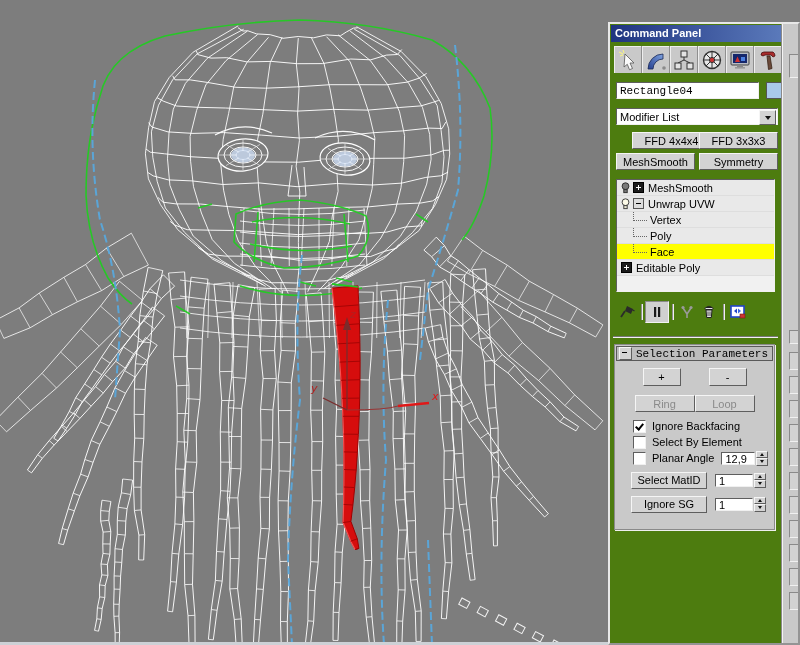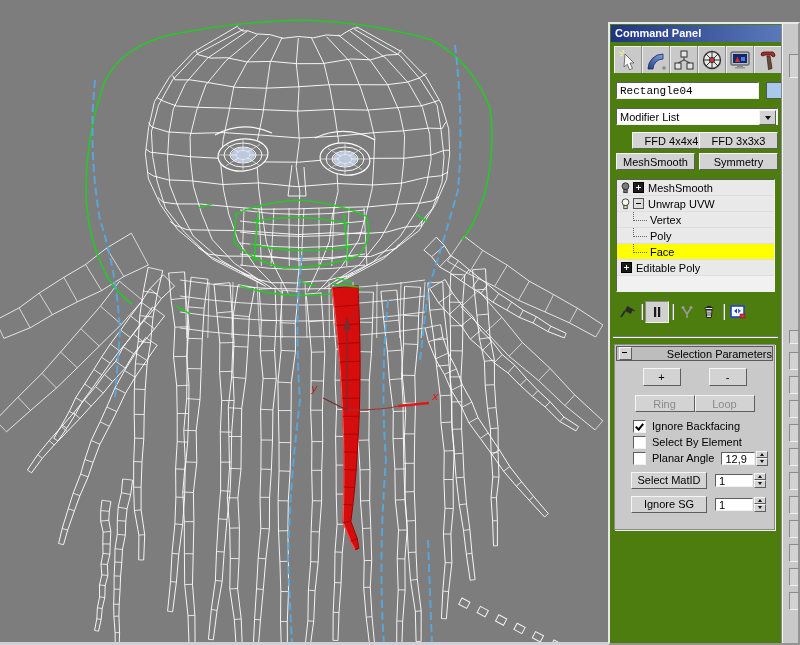--- a/index.html
+++ b/index.html
@@ -50,21 +50,21 @@
   .stool.boxed{border:1px solid;border-color:#8a8a8a #f2f2f2 #f2f2f2 #8a8a8a;background:#d0d0d0;}
   .vsep{width:1px;height:16px;background:#8f8f8f;margin:0 3px;box-shadow:1px 0 0 #f0f0f0;}
   .groove{position:absolute;left:3px;top:312px;width:165px;height:0;border-top:1px solid #777;border-bottom:1px solid #f2f2f2;}
   .rollout{position:absolute;left:4px;top:320px;width:161px;height:186px;border:1px solid #8a8a8a;
            box-shadow:1px 1px 0 #eee;background:#c9c9c9;box-sizing:border-box;}
   .rollout-h{position:absolute;left:1px;top:1px;right:1px;height:15px;background:#bdbdbd;
              border:1px solid #5a5a5a;display:flex;align-items:center;box-sizing:border-box;}
   .mbox{width:11px;height:11px;margin-left:2px;background:#d3d3d3;border:1px solid;
         border-color:#f5f5f5 #5e5e5e #5e5e5e #f5f5f5;position:relative;}
   .mbox::before{content:'';position:absolute;left:2px;top:4px;width:5px;height:1px;background:#000;}
-  .rh-title{flex:1;text-align:right;}
+  .rh-title{flex:1;text-align:center;font-family:Liberation Mono, monospace;}
   .pm-row{position:absolute;left:0;top:23px;width:100%;display:flex;justify-content:center;gap:28px;}
   .pm-btn{width:38px;height:18px;}
   .rl-row{position:absolute;left:0;top:50px;width:100%;display:flex;justify-content:center;gap:0;}
   .rl-btn{width:60px;height:17px;color:#8a8a8a;}
   .chk-row{position:absolute;left:18px;height:14px;display:flex;align-items:center;}
   .chk-box{width:11px;height:11px;background:#fff;border:1px solid;border-color:#5e5e5e #f0f0f0 #f0f0f0 #5e5e5e;
            margin-right:6px;position:relative;}
   .chk-box.checked::after{content:'';position:absolute;left:3px;top:1px;width:3px;height:6px;
            border-right:2px solid #000;border-bottom:2px solid #000;transform:rotate(40deg);}
   .spin-field{background:#fff;border:1px solid;border-color:#5e5e5e #f0f0f0 #f0f0f0 #5e5e5e;

